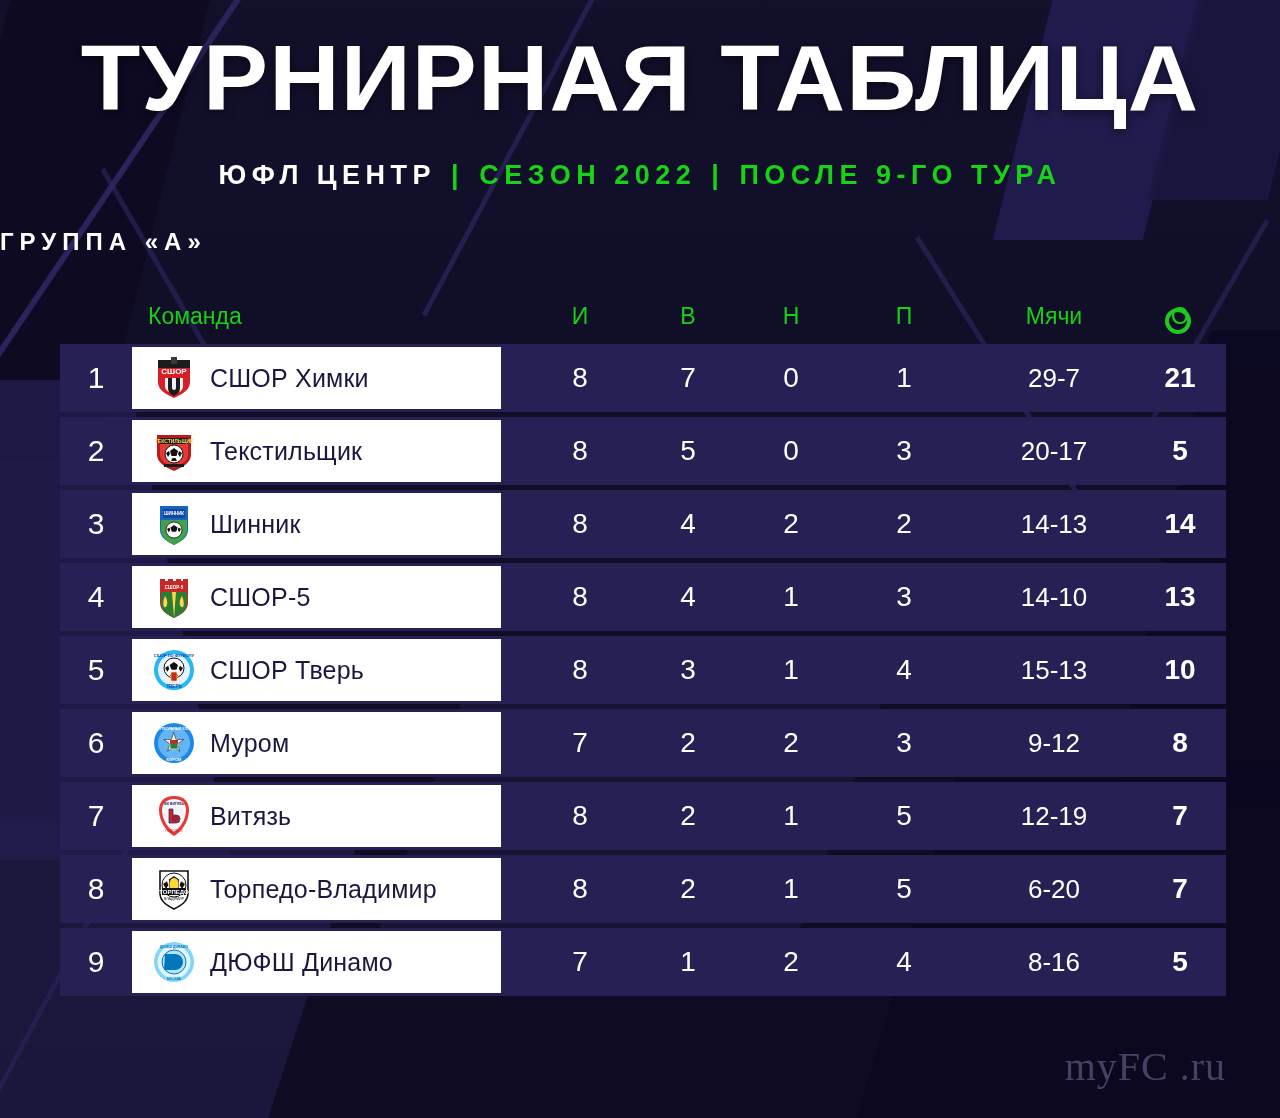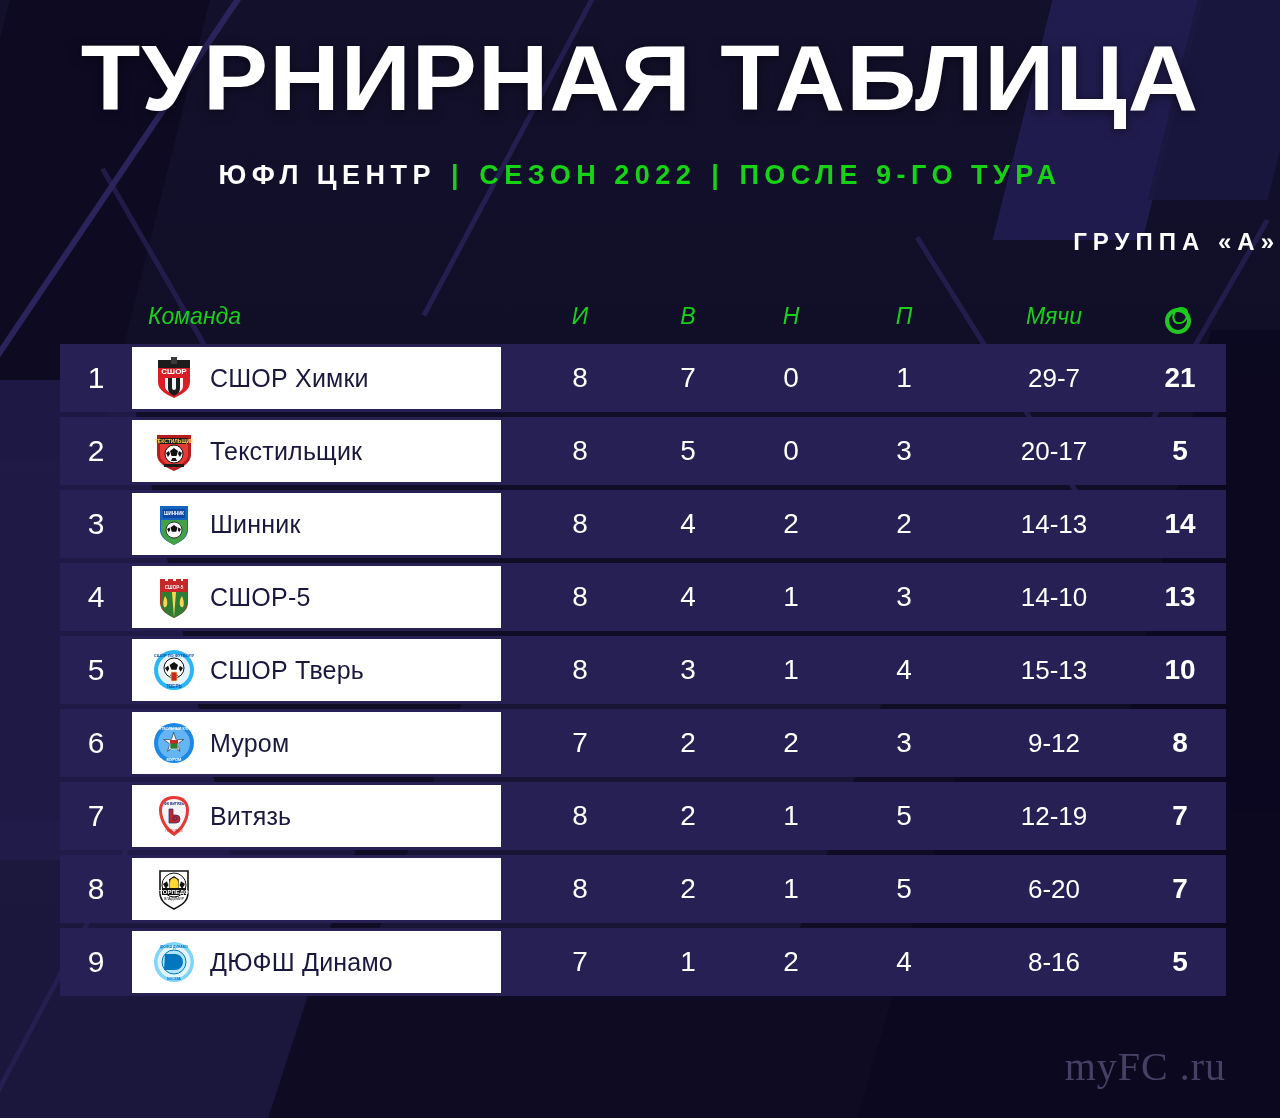--- a/index.html
+++ b/index.html
@@ -58,41 +58,40 @@
     letter-spacing: 5.5px;
     white-space: nowrap;
   }
   .subtitle .white { color: #ffffff; }
   .subtitle .green { color: #16d316; }
   .subtitle .sep { color: #16d316; margin: 0 2px; }
 
   .group {
     position: absolute;
     top: 228px; left: 0; right: 0;
-    text-align: right;
+    text-align: left;
     color: #ffffff;
     font-size: 24px;
     font-weight: 700;
     letter-spacing: 6px;
   }
 
   
   #table {
     position: absolute;
     left: 60px;
     top: 296px;
     width: 1166px;
   }
   .thead {
     position: relative;
     height: 48px;
     color: #17d117;
     font-size: 23px;
     font-weight: 400;
-    font-style: italic;
   }
   .thead .h {
     position: absolute;
     top: 0;
     line-height: 40px;
     white-space: nowrap;
   }
   .h-team  { left: 88px; }
   .h-i     { left: 500px; width: 40px; text-align: center; }
   .h-v     { left: 608px; width: 40px; text-align: center; }
@@ -421,20 +420,21 @@
     <circle cx="22" cy="18" r="12" fill="#fff" stroke="#111" stroke-width="1"></circle>
     <path d="M22 9 l5 3.6 -2 6.2 h-6.2 L16.8 12.6 Z" fill="#111"></path>
     <path d="M11 17 l4 -2.8 1.3 4 -2.3 3.8 z M33 17 l-4 -2.8 -1.3 4 2.3 3.8 z" fill="#111"></path>
     <path d="M18 13 q4 -5 8 0 q2 7 -1 10 h-6 q-3 -3 -1 -10 z" fill="#fdd835" stroke="#111" stroke-width=".6"></path>
     <rect x="10" y="21" width="24" height="7" fill="#111"></rect>
     <text x="22" y="26.6" font-size="6" font-family="Liberation Sans, sans-serif" font-weight="700" fill="#fff" text-anchor="middle">ТОРПЕДО</text>
     <text x="22" y="33" font-size="3.6" font-family="Liberation Sans, sans-serif" fill="#111" text-anchor="middle">ВЛАДИМИР</text>
   </g>
               </svg>
             </div>
+            <div class="teamname">Торпедо-Владимир</div>
           </div>
           <div class="cell c-i">8</div>
           <div class="cell c-v">2</div>
           <div class="cell c-n">1</div>
           <div class="cell c-p">5</div>
           <div class="cell c-m">6-20</div>
           <div class="cell c-o">7</div>
         </div>
         <div class="row">
           <div class="row-band"></div>

